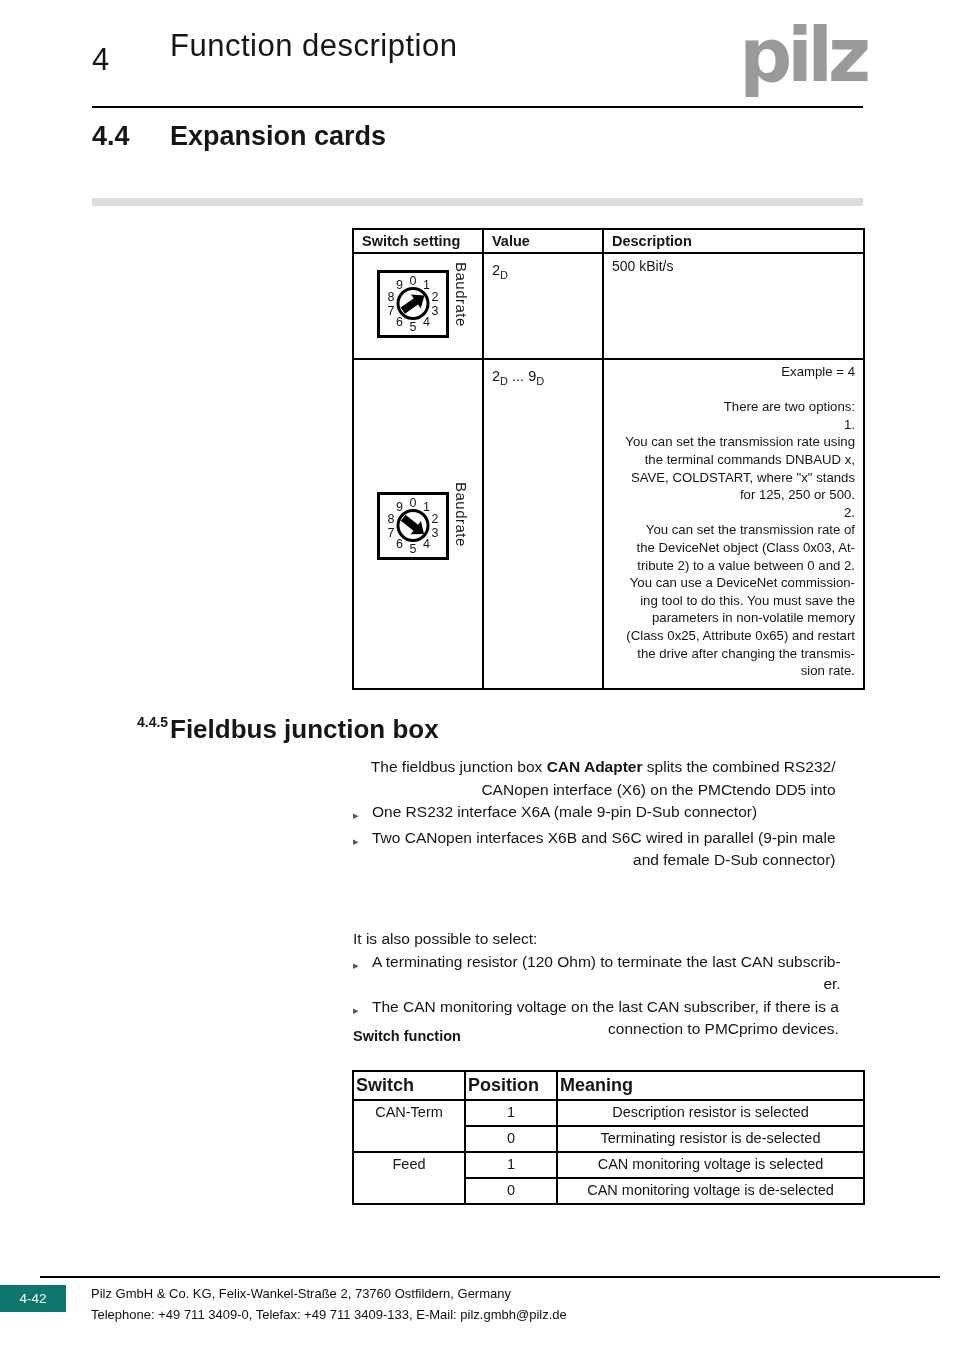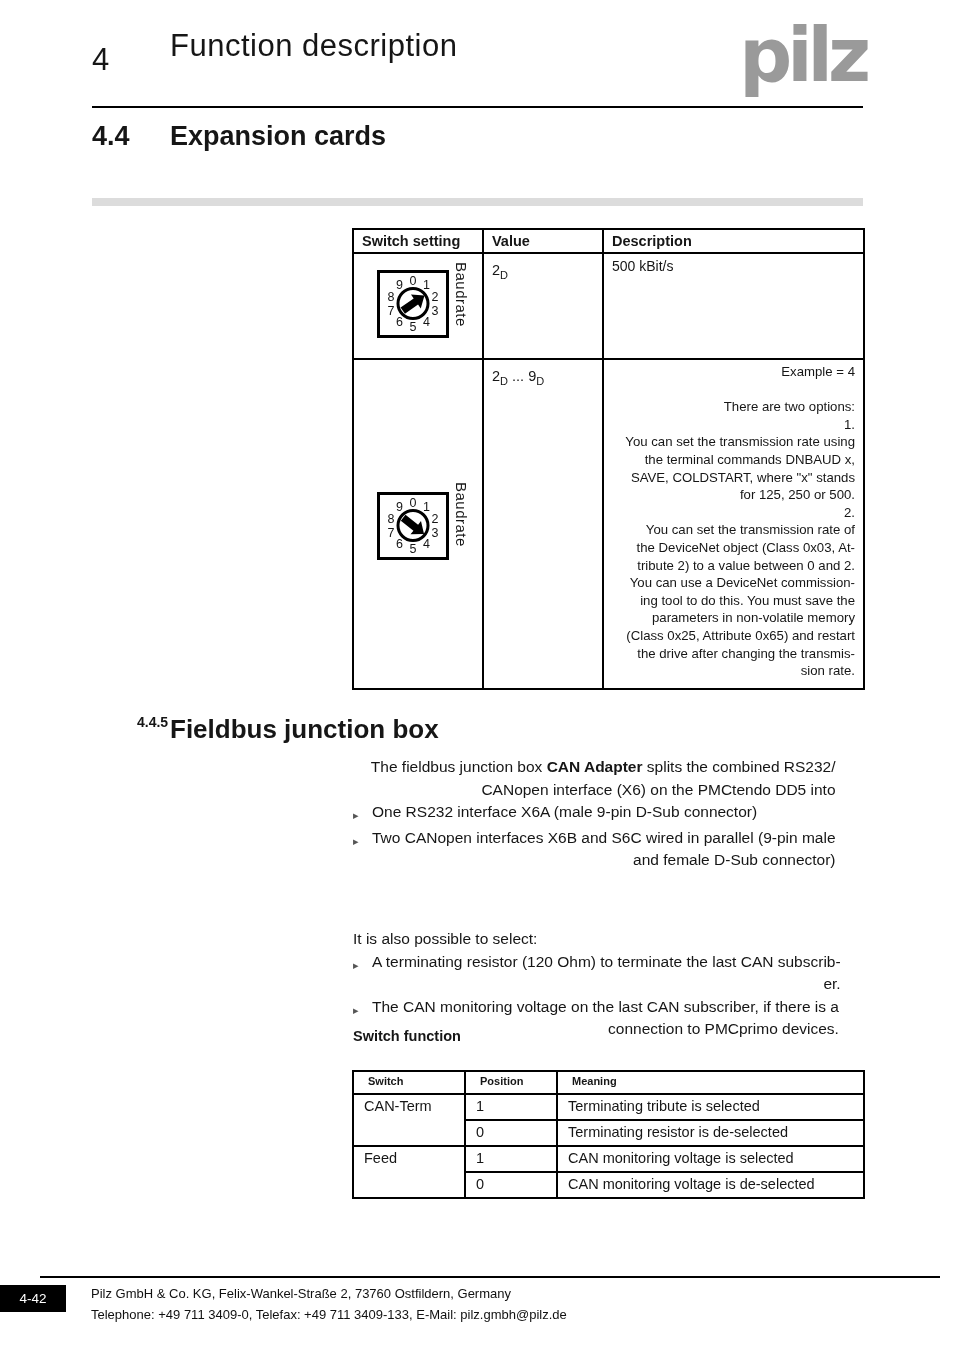--- a/index.html
+++ b/index.html
@@ -50,27 +50,27 @@
   .subsection-title{left:170px; top:714px; font-size:26px; font-weight:bold;}
   .bodyblock{left:353px; font-size:15.5px; line-height:22.5px;}
   .block1{top:756px;}
   .block2{top:888px;margin-top:40px;}
   .bold{font-weight:bold;}
   .bullet-row{display:flex;}
   .bullet-marker{width:19px; flex:0 0 19px; font-size:11px; padding-top:3px; color:#555;}
   .switch-fn{left:353px; top:1028px; font-size:14.5px; font-weight:bold;}
 
   .t2{left:352px; top:1070px; width:511px;}
-  .t2 th{font-size:11px; font-weight:bold; padding:3px 14px; height:15px;}
-  .t2 td{font-size:14.5px; padding:3px 10px; height:18px;}
+  .t2 th{font-size:18px; font-weight:bold; padding:3px 2px; height:15px;}
+  .t2 td{font-size:14.5px; padding:3px 10px; height:18px;text-align:center;}
 
   
   .f-rule{left:40px; top:1276px; width:900px; height:2px; background:#000;}
   .f-box{
-    left:0; top:1285px; width:66px; height:27px; background:#000000; color:#fff;
+    left:0; top:1285px; width:66px; height:27px; background:#0f766e; color:#fff;
     font-size:13.5px; display:flex; align-items:center; justify-content:center;
   }
   .f-text{left:91px; top:1283px; font-size:13px; line-height:21px; color:#111;}
   svg text{font-family:"Liberation Sans", sans-serif;}
 </style>
 </head>
 <body>
 
 <div id="page">
 
@@ -210,21 +210,21 @@
       </colgroup>
     <tbody>
         <tr>
       <th>Switch</th>
       <th>Position</th>
       <th>Meaning</th>
     </tr>
     <tr>
       <td rowspan="2">CAN-Term</td>
       <td>1</td>
-      <td>Terminating tribute is selected</td>
+      <td>Description resistor is selected</td>
     </tr>
     <tr>
       <td>0</td>
       <td>Terminating resistor is de-selected</td>
     </tr>
     <tr>
       <td rowspan="2">Feed</td>
       <td>1</td>
       <td>CAN monitoring voltage is selected</td>
     </tr>

